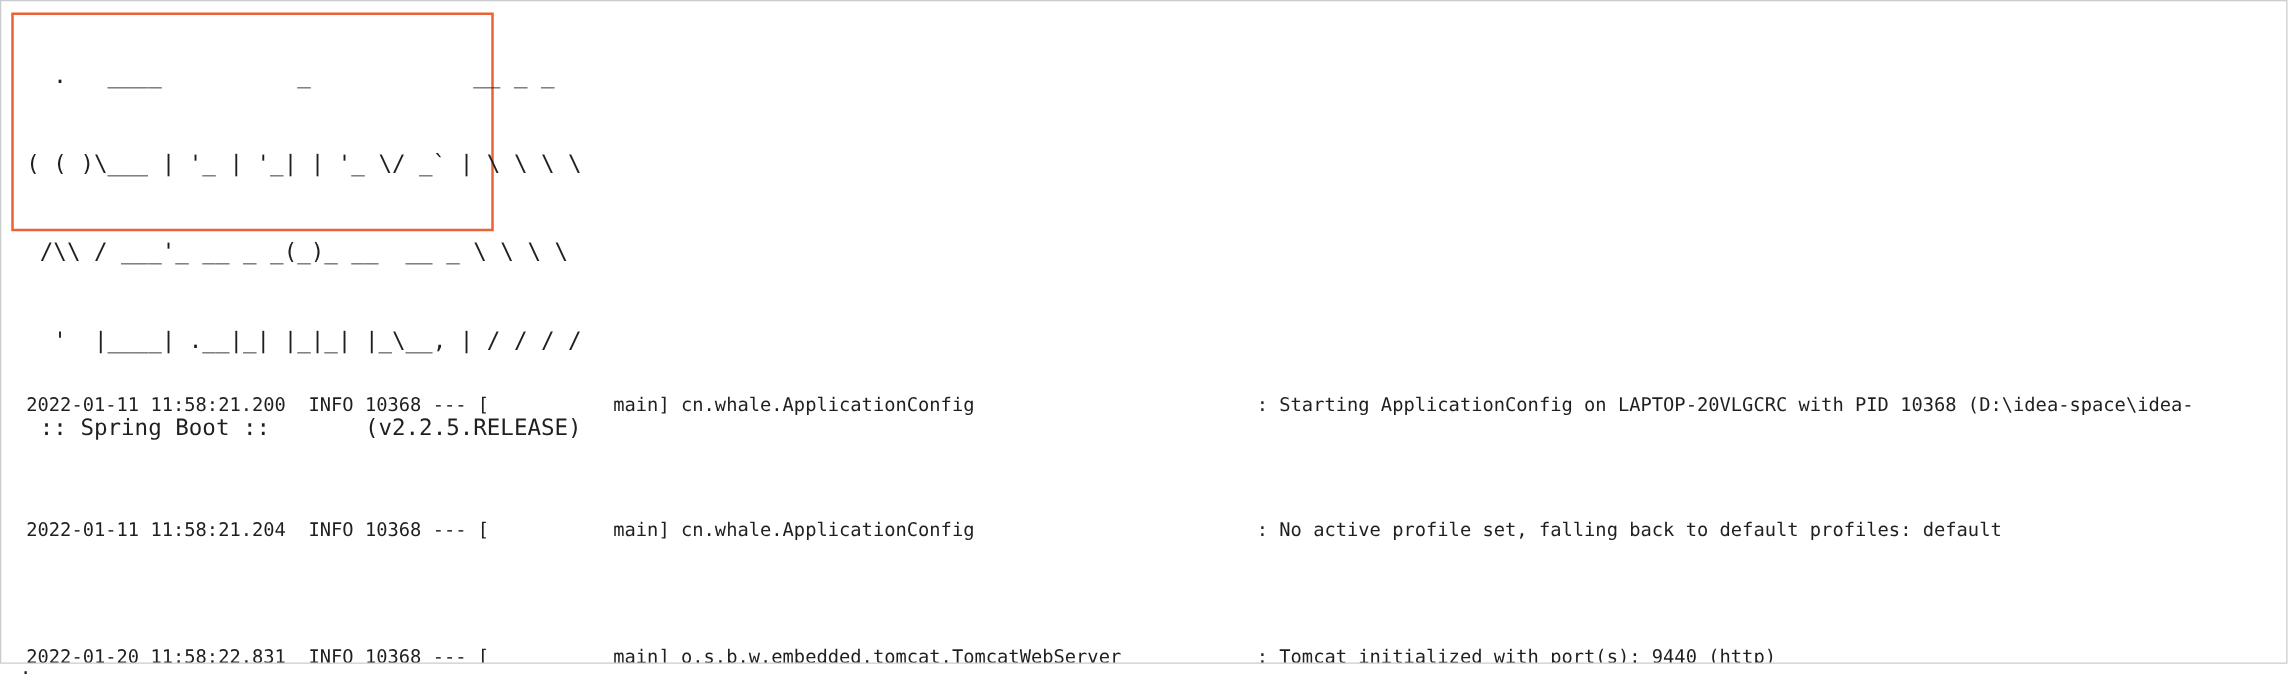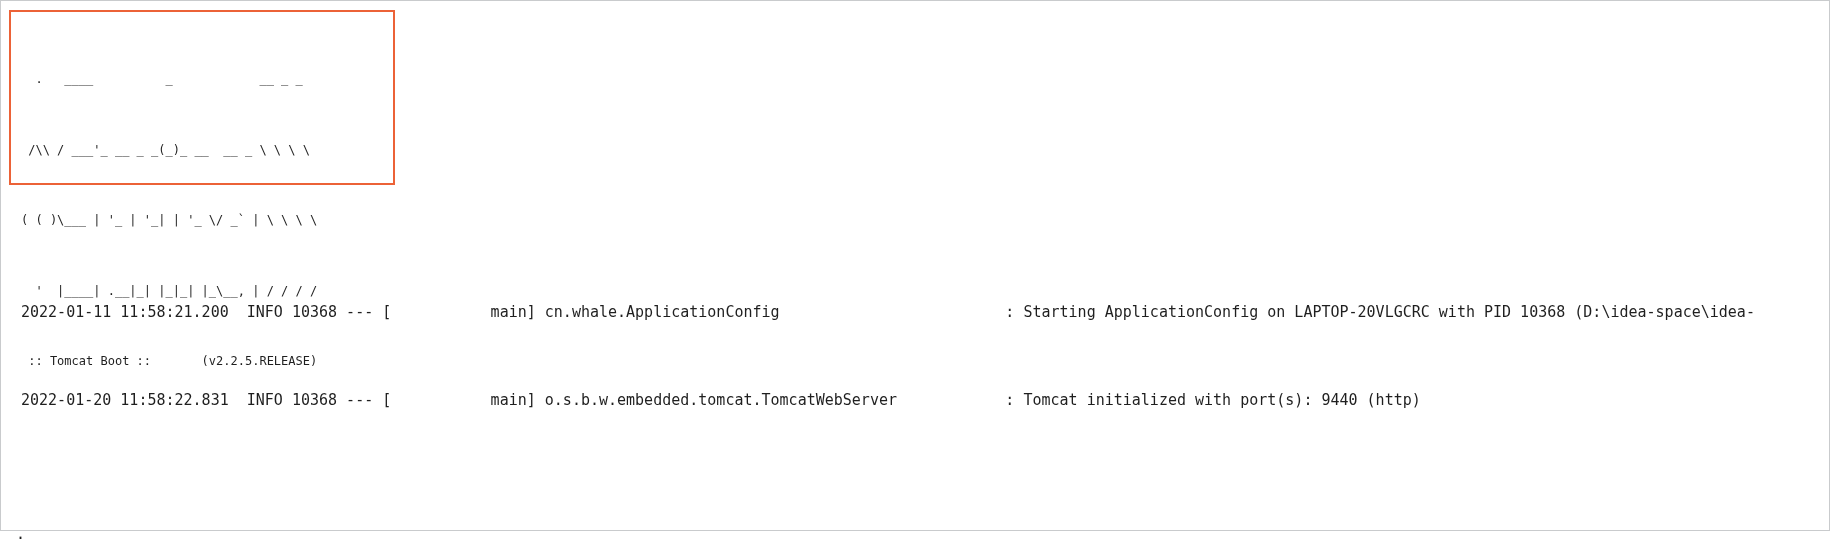--- a/index.html
+++ b/index.html
@@ -11,49 +11,50 @@
   .frame{
     position:absolute;left:0;top:0;width:1828px;height:529px;
     border:1px solid #c9cbcd;background:#ffffff;overflow:hidden;
   }
   .banner-annotation-box{
     position:absolute;left:8px;top:9px;width:382px;height:171px;
     border:2px solid #ec6237;pointer-events:none;
   }
   .banner{
     position:absolute;left:20px;top:1px;
-    font-size:12px;line-height:23.5px;white-space:pre;color:#1f1f1f;margin-top:19px;
+    font-size:18px;line-height:23.5px;white-space:pre;color:#1f1f1f;
   }
   .log{
     position:absolute;left:20px;top:238px;
     font-size:15px;line-height:29.45px;white-space:pre;color:#1f1f1f;
   }
-  .log-line{white-space:pre;}
+  .log-line{white-space:pre;margin-top:12px;}
   .fragment{
     position:absolute;left:16px;top:528px;
     font-size:15px;line-height:12px;color:#1f1f1f;
   }
 </style>
 </head>
 <body>
 
 <div class="frame">
 
   <div class="banner-annotation-box"></div>
 
   <div class="banner">
     <div>  .   ____          _            __ _ _</div>
+    <div>( ( )\___ | '_ | '_| | '_ \/ _` | \ \ \ \</div>
     <div> /\\ / ___'_ __ _ _(_)_ __  __ _ \ \ \ \</div>
-    <div>( ( )\___ | '_ | '_| | '_ \/ _` | \ \ \ \</div>
     <div>  '  |____| .__|_| |_|_| |_\__, | / / / /</div>
-    <div> :: Tomcat Boot ::       (v2.2.5.RELEASE)</div>
+    <div> :: Spring Boot ::       (v2.2.5.RELEASE)</div>
   </div>
 
   <div class="log">
     <div class="log-line"><span>2022-01-11 11:58:21.200  INFO 10368 --- [           main] cn.whale.ApplicationConfig                         : </span><span>Starting ApplicationConfig on LAPTOP-20VLGCRC with PID 10368 (D:\idea-space\idea-</span></div>
+    <div class="log-line"><span>2022-01-11 11:58:21.204  INFO 10368 --- [           main] cn.whale.ApplicationConfig                         : </span><span>No active profile set, falling back to default profiles: default</span></div>
     <div class="log-line"><span>2022-01-20 11:58:22.831  INFO 10368 --- [           main] o.s.b.w.embedded.tomcat.TomcatWebServer            : </span><span>Tomcat initialized with port(s): 9440 (http)</span></div>
     
     
     
     
     
     
     
   </div>
 

